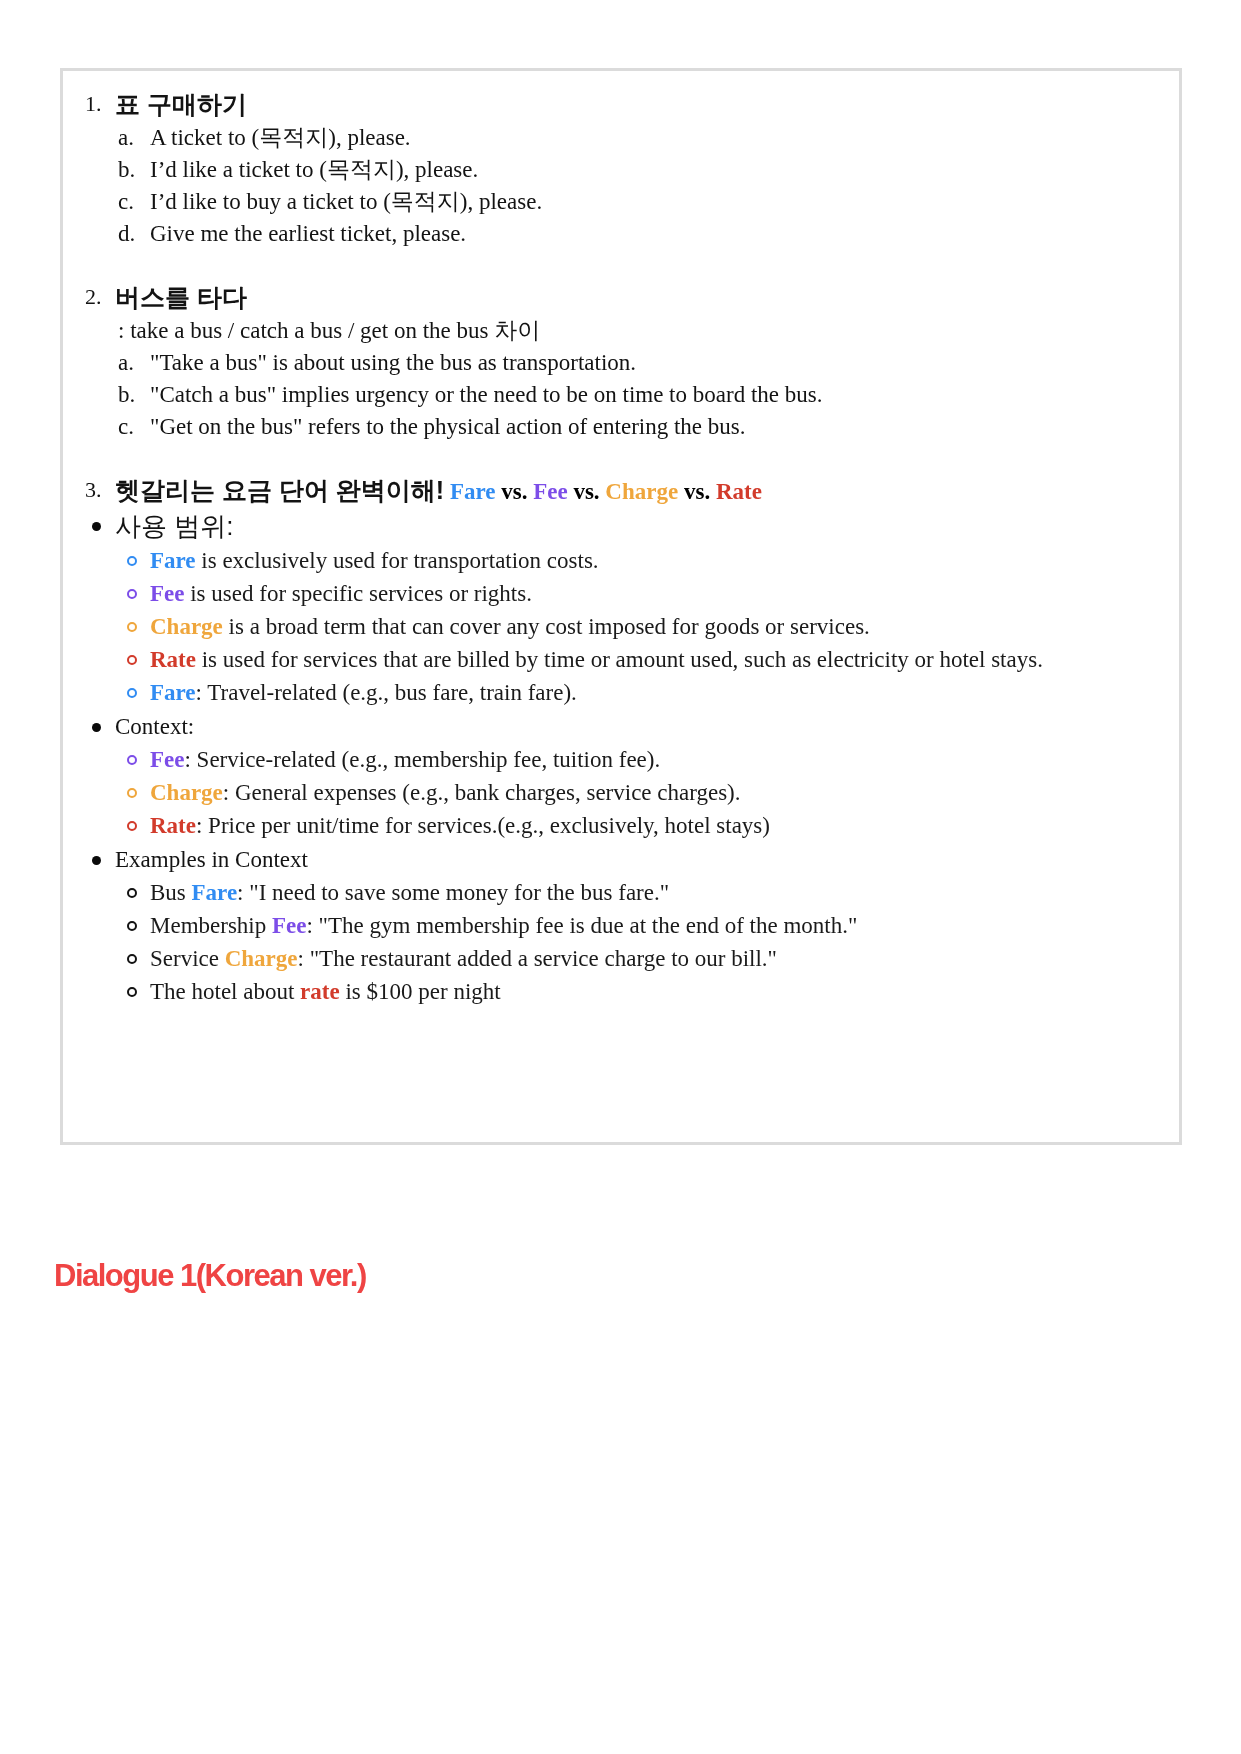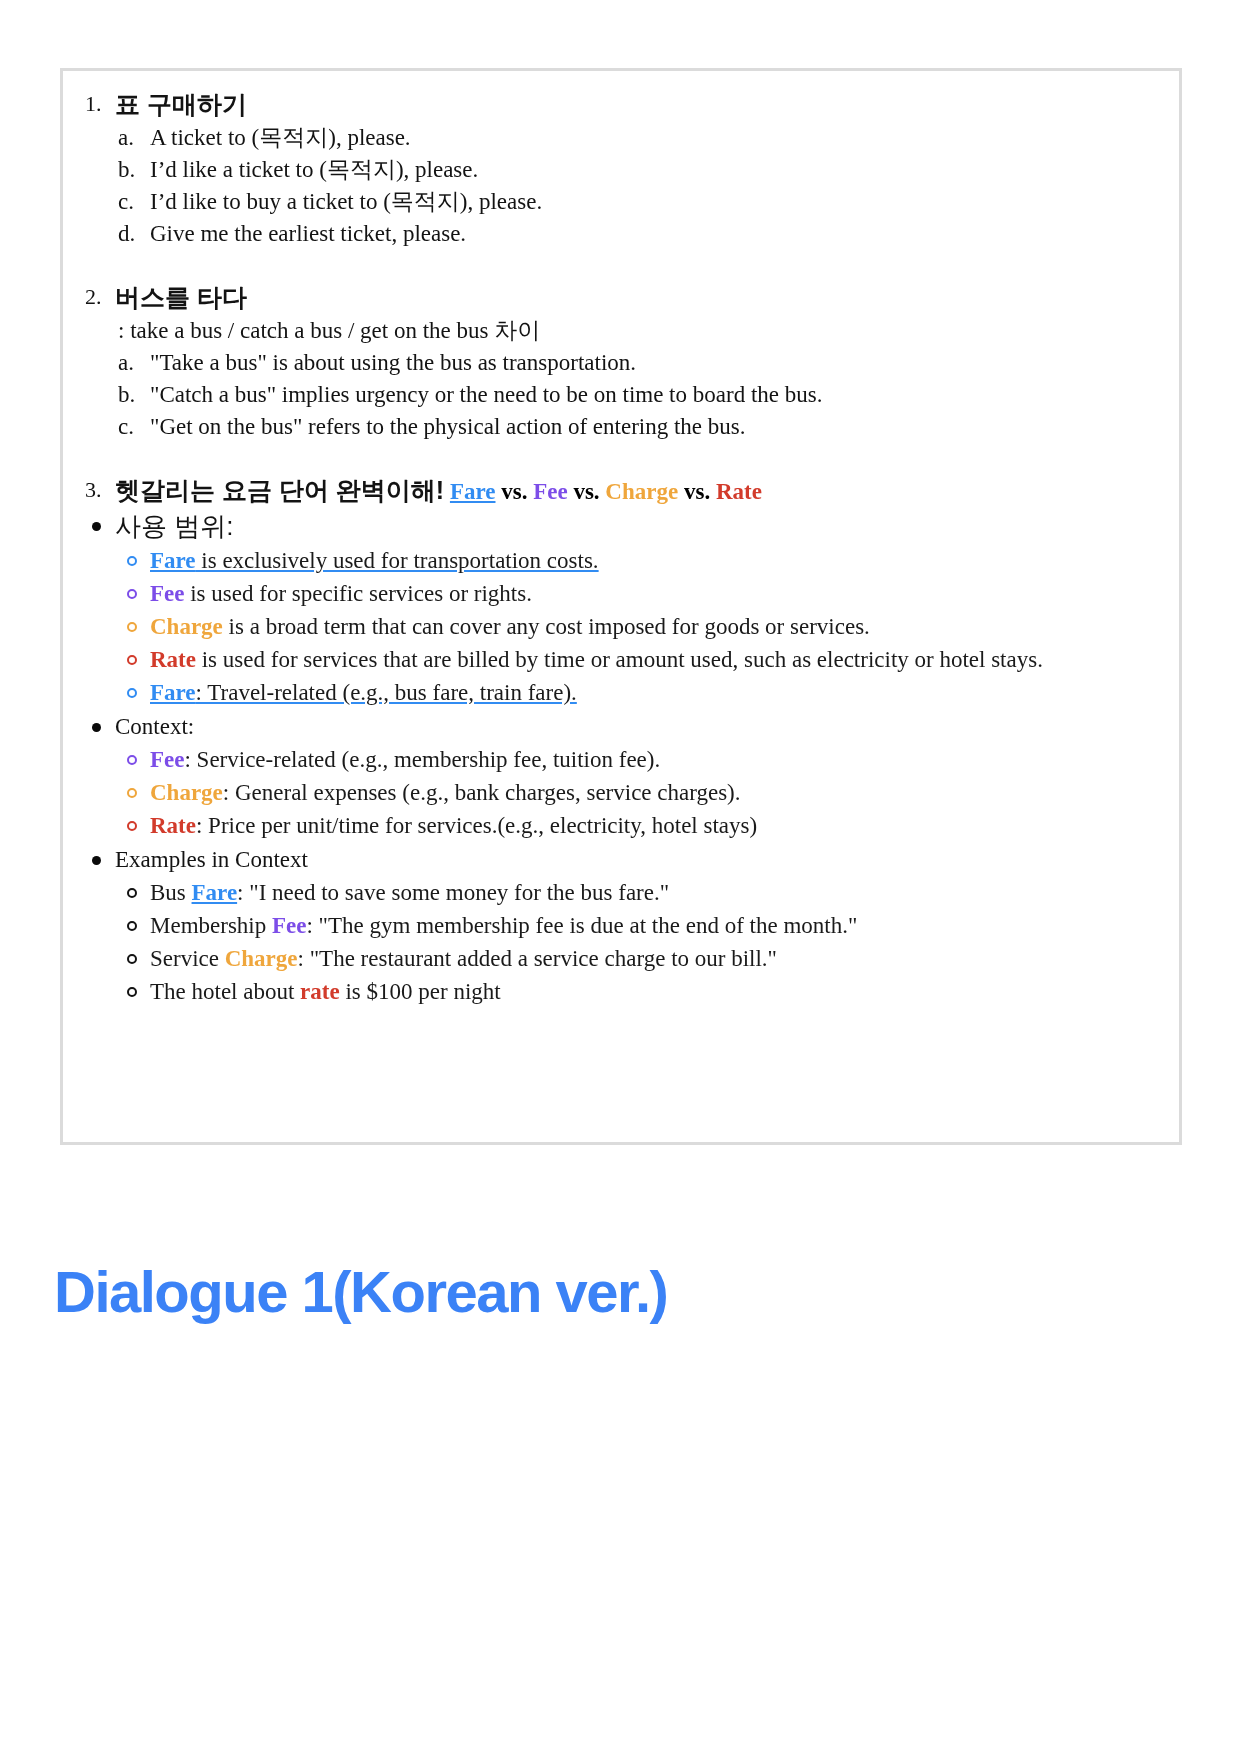--- a/index.html
+++ b/index.html
@@ -81,35 +81,35 @@
   }
   .kw {
     font-family: "Liberation Serif", serif;
     font-weight: 700;
   }
   .kwvs {
     font-family: "Liberation Serif", serif;
     font-weight: 700;
     color: #000000;
   }
-  .c-fare   { color: #318cf2; text-decoration: underline; }
+  .c-fare   { color: #318cf2; }
   .c-fee    { color: #7c4de8; }
   .c-charge { color: #efa63c; }
   .c-rate   { color: #d23b2b; }
   .c-black  { color: #1a1a1a; }
 
   .dialogue-heading {
     position: absolute;
     left: 54px;
     top: 1258px;
     font-family: "Liberation Sans", sans-serif;
     font-weight: 700;
-    font-size: 58px;
+    font-size: 31px;
     letter-spacing: -1.5px;
-    color: #3b82f6;
+    color: #ef4444;
     white-space: nowrap;
   }
 </style>
 </head>
 <body>
 
 <div class="page">
   <div class="content-box">
 
     <div class="sec">
@@ -202,21 +202,21 @@
       <div class="row circ-item c-fee">
         <span class="ring"></span>
         <span class="c-black"><span class="kw c-fee">Fee</span><span>: Service-related (e.g., membership fee, tuition fee).</span></span>
       </div>
       <div class="row circ-item c-charge">
         <span class="ring"></span>
         <span class="c-black"><span class="kw c-charge">Charge</span><span>: General expenses (e.g., bank charges, service charges).</span></span>
       </div>
       <div class="row circ-item c-rate">
         <span class="ring"></span>
-        <span class="c-black"><span class="kw c-rate">Rate</span><span>: Price per unit/time for services.(e.g., electricity, hotel stays)</span></span>
+        <span class="c-black"><span class="kw c-rate">Rate</span><span>: Price per unit/time for services.(e.g., exclusively, hotel stays)</span></span>
       </div>
 
       <div class="row group-label">
         <span class="bullet-dot"></span>
         <span>Examples in Context</span>
       </div>
       <div class="row circ-item">
         <span class="ring"></span>
         <span class="c-black"><span>Bus </span><span class="kw c-fare">Fare</span><span>: "I need to save some money for the bus fare."</span></span>
       </div>

